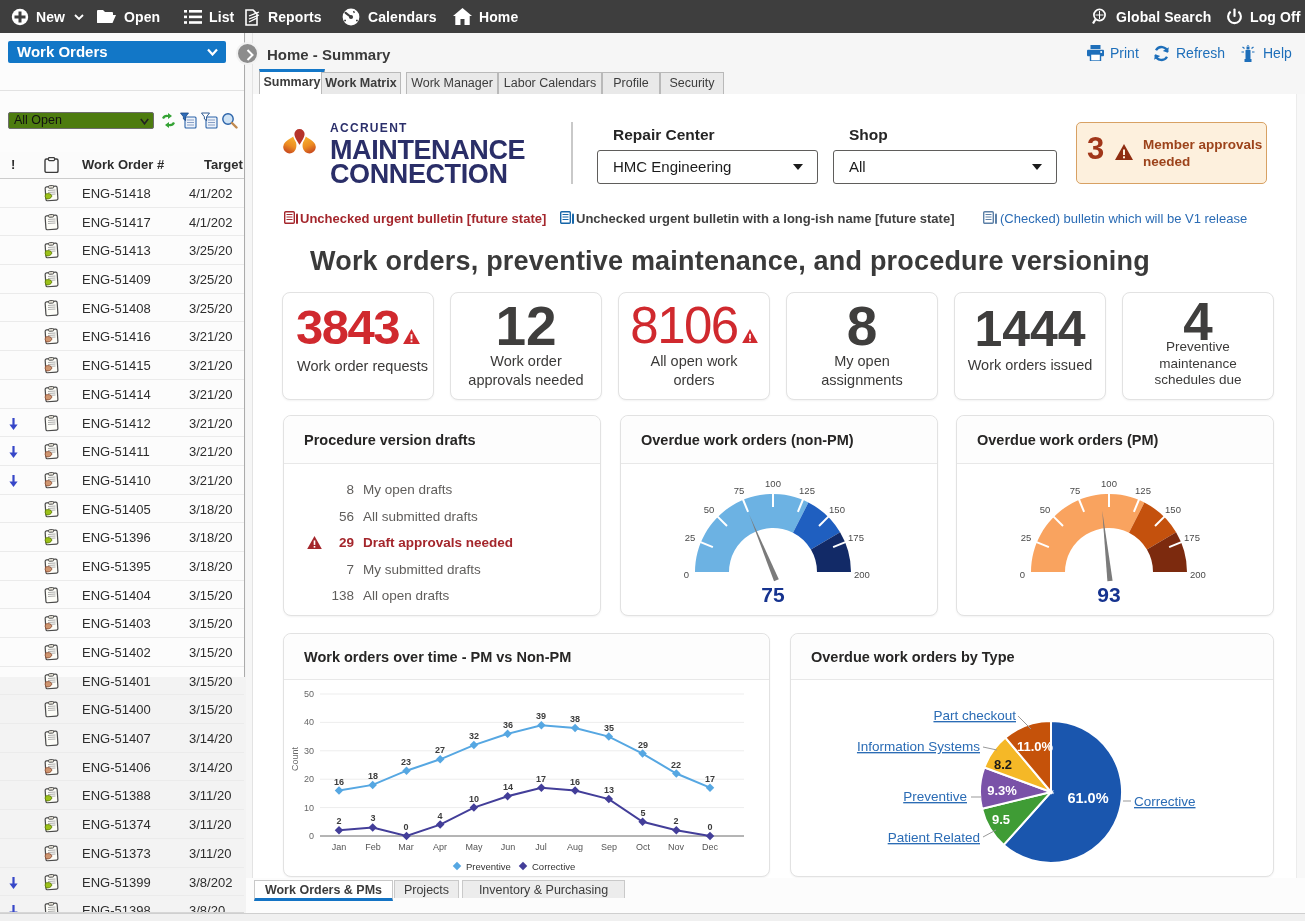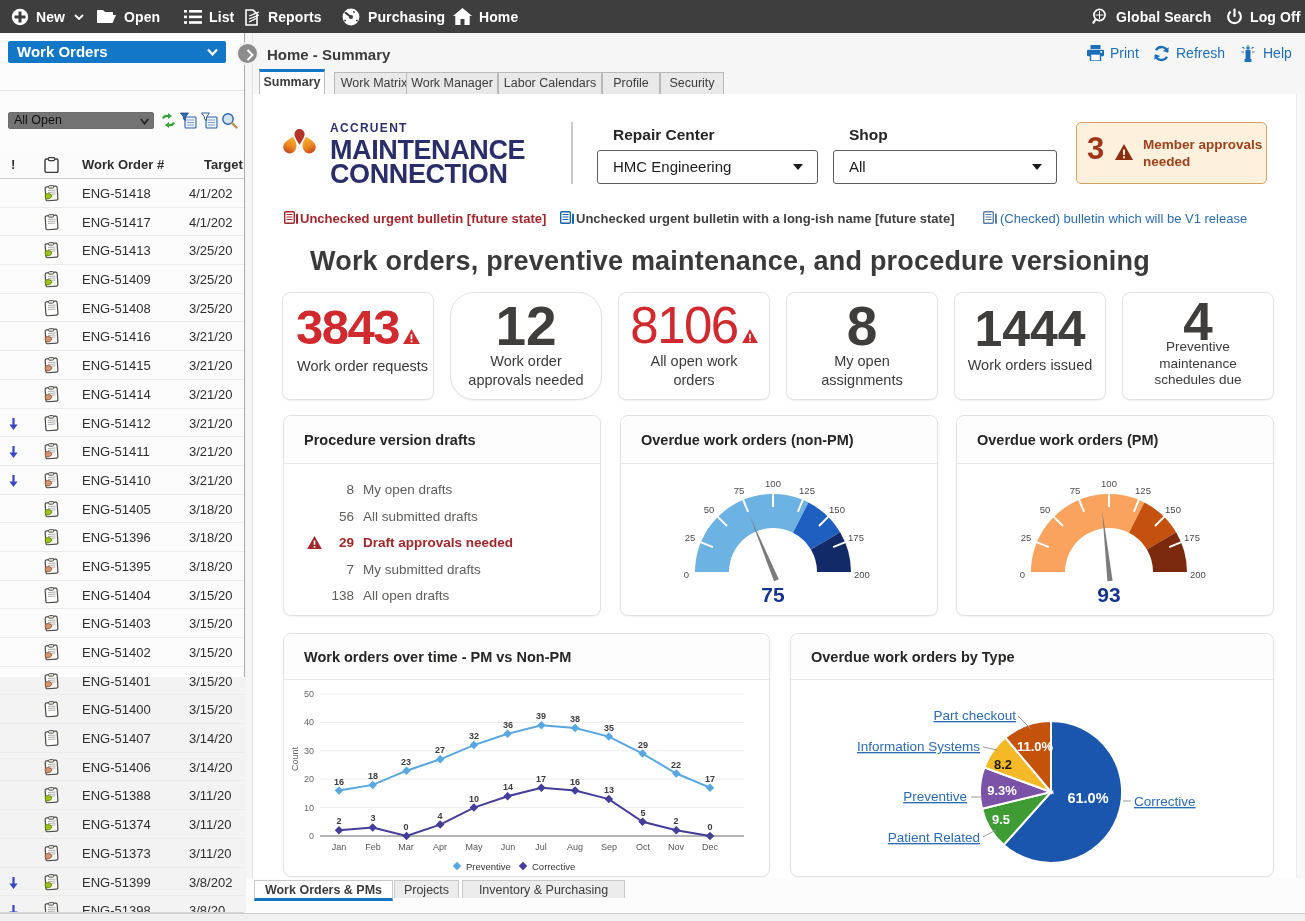--- a/index.html
+++ b/index.html
@@ -9,21 +9,21 @@
 
 
 #topbar { position:absolute; left:0; top:0; width:1305px; height:33px; background:#3e3e3e; color:#fff; }
 .tb-item { position:absolute; top:0; height:33px; display:flex; align-items:center; gap:7px; color:#fff; font-size:14px; font-weight:600; letter-spacing:0.1px; }
 .tb-item svg { display:block; }
 
 
 #sidebar { position:absolute; left:0; top:33px; width:245px; height:644px; background:#fcfcfc; border-right:1px solid #ababab; }
 #wo-select { position:absolute; left:8px; top:8px; width:218px; height:22px; background:#1277c7; border-radius:2px; color:#fff; font-weight:bold; font-size:15px; line-height:22px; padding-left:9px; }
 .sep1 { position:absolute; left:0; top:57px; width:244px; height:1px; background:#e2e2e2; }
-#allopen { position:absolute; left:8px; top:79px; width:146px; height:17px; border:1px solid #6d6d6d; border-radius:2px; background:#737373; font-size:12.5px; color:#111; line-height:15px; padding-left:5px; }
+#allopen { position:absolute; left:8px; top:79px; width:146px; height:17px; border:1px solid #6d6d6d; border-radius:2px; background:#4d7c0f; font-size:12.5px; color:#111; line-height:15px; padding-left:5px; }
 .tool { position:absolute; top:79px; width:17px; height:17px; }
 #lheader { position:absolute; left:0; top:119px; width:244px; height:27px; background:#fbfbfb; border-bottom:1px solid #cccccc; font-size:13px; font-weight:bold; color:#2d2d2d; }
 #lrows { position:absolute; left:0; top:146px; width:244px; height:733px; overflow:hidden; }
 .lrow { position:relative; width:244px; height:28.7px; border-bottom:1px solid #ebebeb; font-size:13px; color:#2d2d2d; }
 .lrow .eng { position:absolute; left:82px; top:7px; }
 .lrow .dt  { position:absolute; left:189px; top:7px; white-space:nowrap; }
 .lrow .ic  { position:absolute; left:43px; top:6px; }
 #hscroll { position:absolute; left:0; top:879px; width:244px; height:9px; background:#f2f2f2; border-top:1px solid #d6d6d6; }
 #hscroll .thumb { position:absolute; left:3px; top:1px; width:22px; height:6px; background:#dadada; border-radius:3px; }
 
@@ -104,21 +104,21 @@
         </svg>
     <span>Reports</span>
   </div>
   <div class="tb-item" style="left:341px;">
     <svg width="20" height="18" viewBox="0 0 20 18">
           <circle cx="10" cy="9" r="8.4" fill="#fff"></circle>
           <path d="M10 9 L4.6 4.8" stroke="#3e3e3e" stroke-width="2.2" stroke-linecap="round"></path>
           <circle cx="10" cy="9" r="2.1" fill="#3e3e3e"></circle>
           <path d="M3.2 12.5 L5 12.5 M15 12.5 L16.8 12.5 M12.5 3.2 L13.4 4.8" stroke="#3e3e3e" stroke-width="1.4"></path>
         </svg>
-    <span>Purchasing</span>
+    <span>Calendars</span>
   </div>
   <div class="tb-item" style="left:453px;">
     <svg width="19" height="17" viewBox="0 0 19 17">
           <path d="M9.5 0 L19 8 L16.7 8 L16.7 17 L11.5 17 L11.5 11 L7.5 11 L7.5 17 L2.3 17 L2.3 8 L0 8 Z" fill="#fff"></path>
         </svg>
     <span>Home</span>
   </div>
   <div class="tb-item" style="left:1092px;">
     <svg width="17" height="17" viewBox="0 0 17 17">
           <circle cx="7.5" cy="7" r="5.6" fill="none" stroke="#fff" stroke-width="1.7"></circle>
@@ -426,21 +426,21 @@
         <g fill="#1e6fba">
           <rect x="6.5" y="5" width="5" height="9" rx="0.5"></rect>
           <rect x="5.5" y="14" width="7" height="3"></rect>
           <rect x="7.5" y="1.5" width="3" height="3"></rect>
           <path d="M9 0 L9 1 M3.5 2 L5.5 3.5 M14.5 2 L12.5 3.5 M2.5 7 L5 7 M15.5 7 L13 7" stroke="#1e6fba" stroke-width="1.2"></path>
         </g>
       </svg>
   <span>Help</span>
     </div>
 <div class="ttab active" style="left:259px;width:66px;">Summary</div>
-<div class="ttab" style="left:334px;width:80px;">Work Matrix</div>
+<div class="ttab" style="left:321px;width:80px;font-weight:bold;">Work Matrix</div>
 <div class="ttab" style="left:406px;width:92px;">Work Manager</div>
 <div class="ttab" style="left:498px;width:104px;">Labor Calendars</div>
 <div class="ttab" style="left:602px;width:58px;">Profile</div>
 <div class="ttab" style="left:660px;width:64px;">Security</div>
 
 <svg class="abs" style="left:279px;top:119px;" width="42" height="42" viewBox="0 0 42 42">
   <defs>
     <linearGradient id="lg-p" gradientUnits="userSpaceOnUse" x1="0" y1="-16" x2="0" y2="6.5">
           <stop offset="0.12" stop-color="#f5ab2e"></stop>
           <stop offset="0.45" stop-color="#ec8c22"></stop>
@@ -502,21 +502,21 @@
 <div class="abs" style="left:282px;top:246px;font-size:27px;font-weight:600;color:#3a3a3a;letter-spacing:0.2px;margin-left:28px;">Work orders, preventive maintenance, and procedure versioning</div>
 
 <div class="card" style="left:282px;top:292px;width:152px;height:108px;">
   <div style="position:absolute;left:13px;top:6px;font-size:49px;font-weight:bold;color:#d0292e;letter-spacing:-1.5px;">3843<svg style="margin-left:4px;" width="17" height="15" viewBox="0 0 18 16">
           <path d="M9 0 L18 16 L0 16 Z" fill="#d0292e"></path>
           <rect x="8" y="5.5" width="2" height="5.5" fill="#fff"></rect>
           <rect x="8" y="12.3" width="2" height="2" fill="#fff"></rect>
         </svg></div>
   <div class="kpi-lab" style="position:absolute;left:0;top:64px;text-align:left;padding-left:14px;">Work order requests</div>
 </div>
-<div class="card" style="left:450px;top:292px;width:152px;height:108px;border-radius:24px;">
+<div class="card" style="left:450px;top:292px;width:152px;height:108px;">
   <div class="kpi-num abs" style="top:1px;font-size:55px;">12</div>
   <div class="kpi-lab abs" style="top:59px;">Work order<br>approvals needed</div>
 </div>
 <div class="card" style="left:618px;top:292px;width:152px;height:108px;">
   <div class="abs" style="left:0;top:3px;width:100%;text-align:center;font-size:51px;font-weight:normal;color:#d0292e;letter-spacing:-1.5px;">8106<svg style="margin-left:4px;" width="16" height="14" viewBox="0 0 18 16">
           <path d="M9 0 L18 16 L0 16 Z" fill="#d0292e"></path>
           <rect x="8" y="5.5" width="2" height="5.5" fill="#fff"></rect>
           <rect x="8" y="12.3" width="2" height="2" fill="#fff"></rect>
         </svg></div>
   <div class="kpi-lab abs" style="top:59px;">All open work<br>orders</div>

